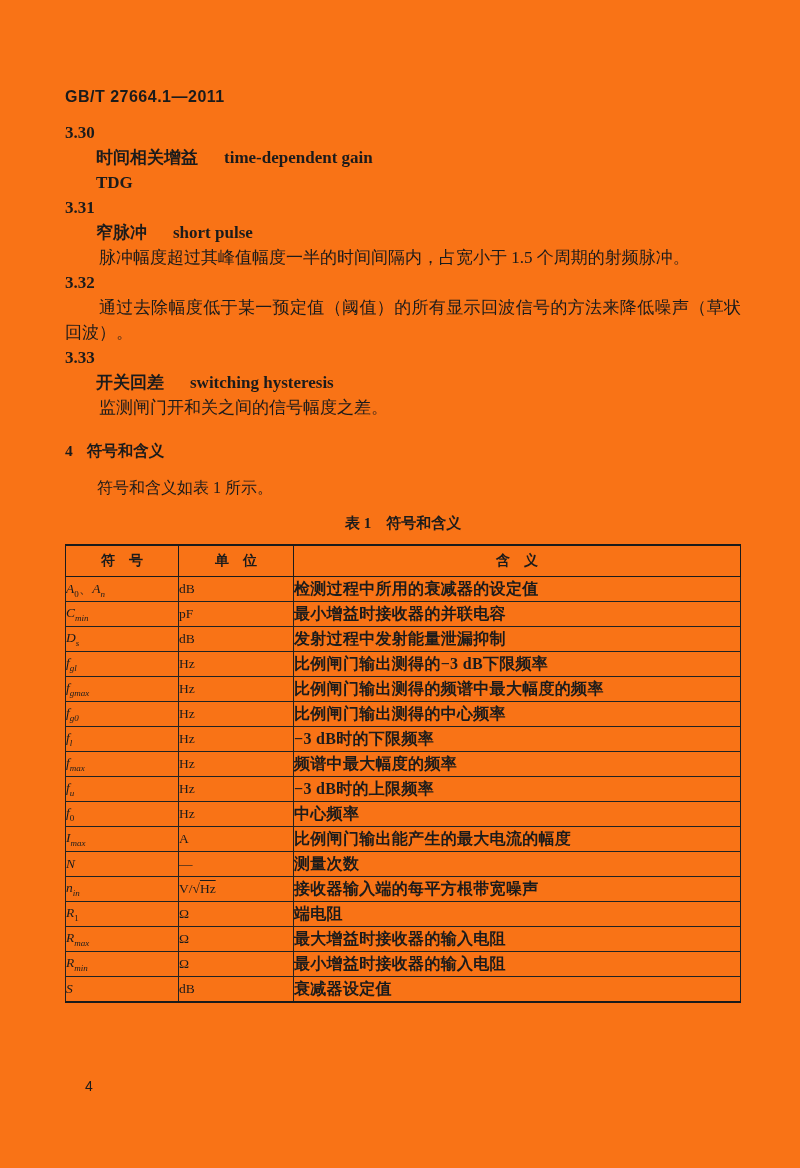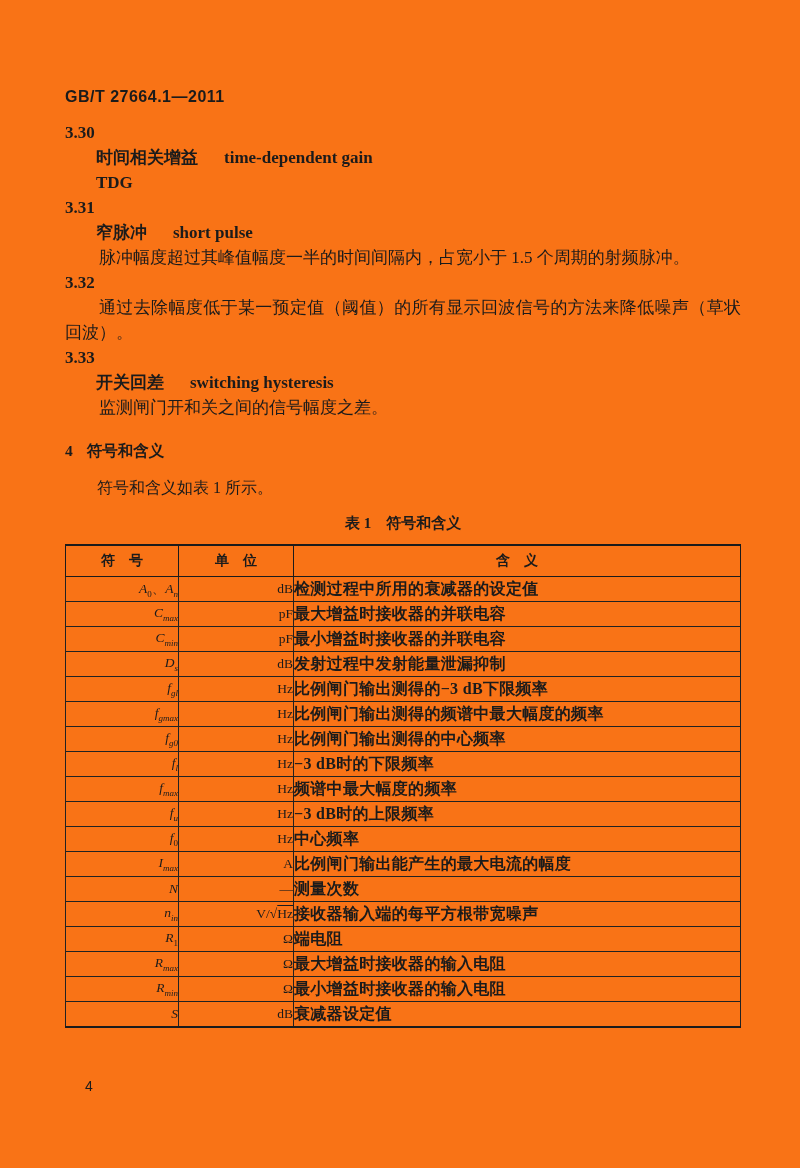--- a/index.html
+++ b/index.html
@@ -40,21 +40,21 @@
   table.symbols col.c2 { width:115px; }
   table.symbols th {
     border:1px solid #1b1b1b; border-top:2px solid #1b1b1b; border-bottom:1.5px solid #1b1b1b;
     height:30px; font-weight:bold; font-size:14px; text-align:center; padding:0;
   }
   table.symbols td {
     border:1px solid #222; height:24px; padding:0; vertical-align:middle;
     white-space:nowrap; overflow:hidden;
   }
   table.symbols tr:last-child td { border-bottom:2px solid #1b1b1b; }
-  td.sym, td.unit { text-align:right; }
+  td.sym, td.unit { text-align:left; }
   td.meaning { text-align:left; padding-left:22px; font-weight:bold; font-size:16px; letter-spacing:0.3px; }
   td.sym i { font-style:italic; }
   td.sym sub { font-size:9px; letter-spacing:0; }
   td.sym sub.it { font-style:italic; }
   .ov { text-decoration:overline; }
 
   .page-number {
     position:absolute; left:85px; top:1078px; font-size:14px;
     font-family:"Liberation Sans","DejaVu Sans",sans-serif;
   }
@@ -120,25 +120,20 @@
           <th>含　义</th>
         </tr>
       </thead>
       <tbody>
           <tr>
     <td class="sym"><i>A</i><sub>0</sub><span>、</span><i>A</i><sub class="it">n</sub></td>
     <td class="unit">dB</td>
     <td class="meaning">检测过程中所用的衰减器的设定值</td>
   </tr>
           <tr>
-    <td class="sym"><i>C</i><sub class="it">max</sub></td>
-    <td class="unit">pF</td>
-    <td class="meaning">最大增益时接收器的并联电容</td>
-  </tr>
-          <tr>
     <td class="sym"><i>C</i><sub class="it">min</sub></td>
     <td class="unit">pF</td>
     <td class="meaning">最小增益时接收器的并联电容</td>
   </tr>
           <tr>
     <td class="sym"><i>D</i><sub class="it">s</sub></td>
     <td class="unit">dB</td>
     <td class="meaning">发射过程中发射能量泄漏抑制</td>
   </tr>
           <tr>

